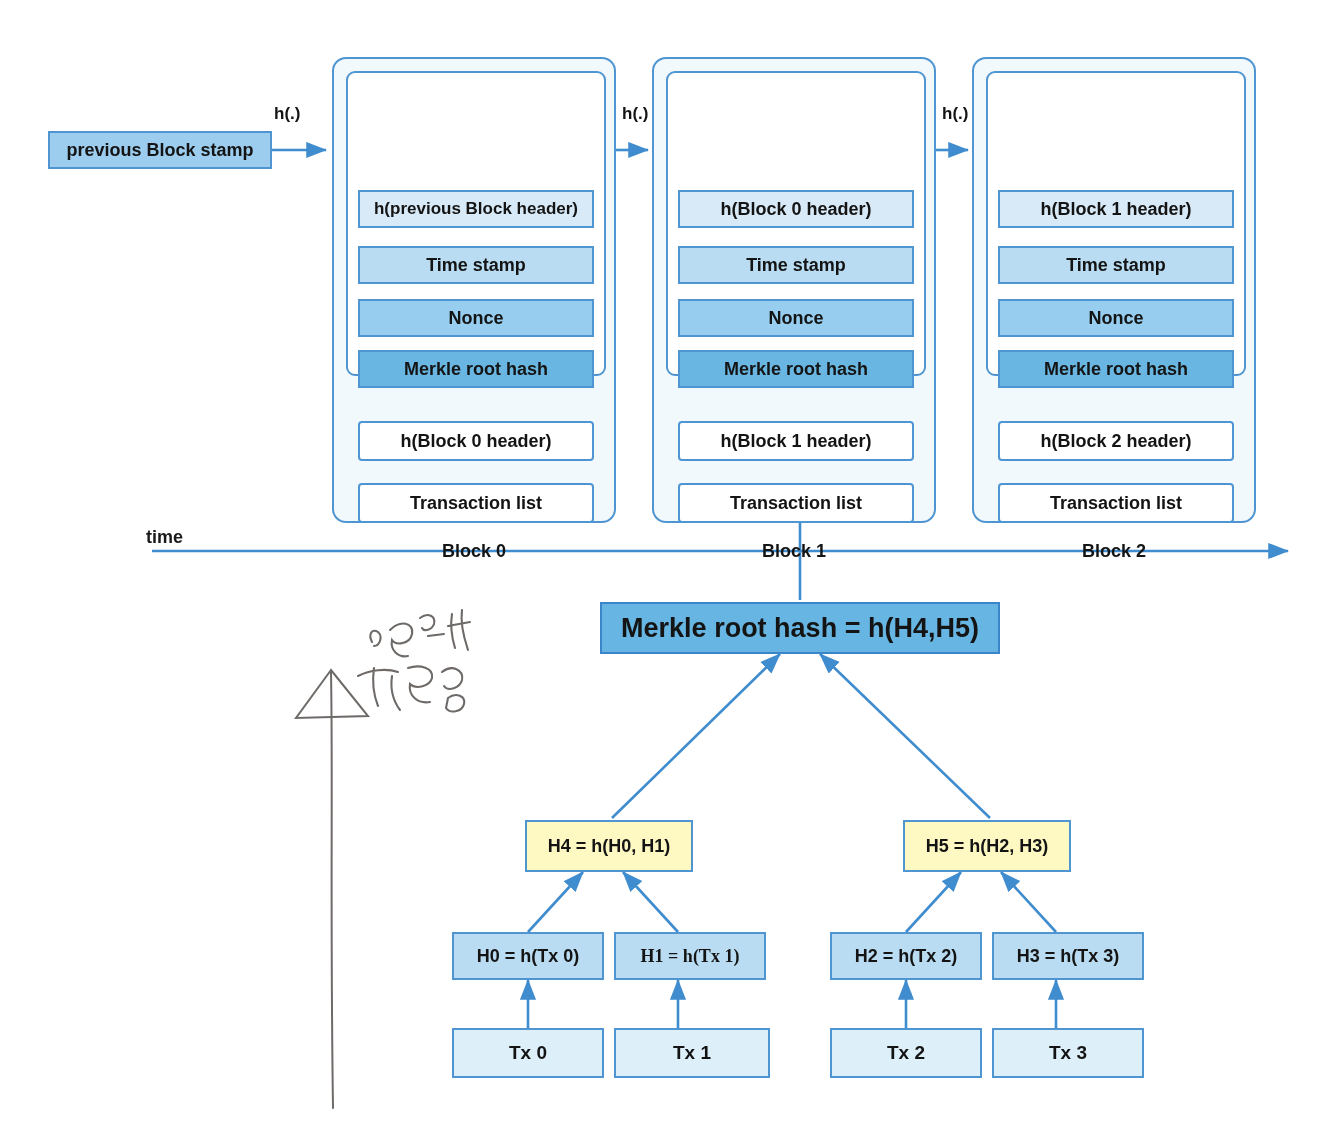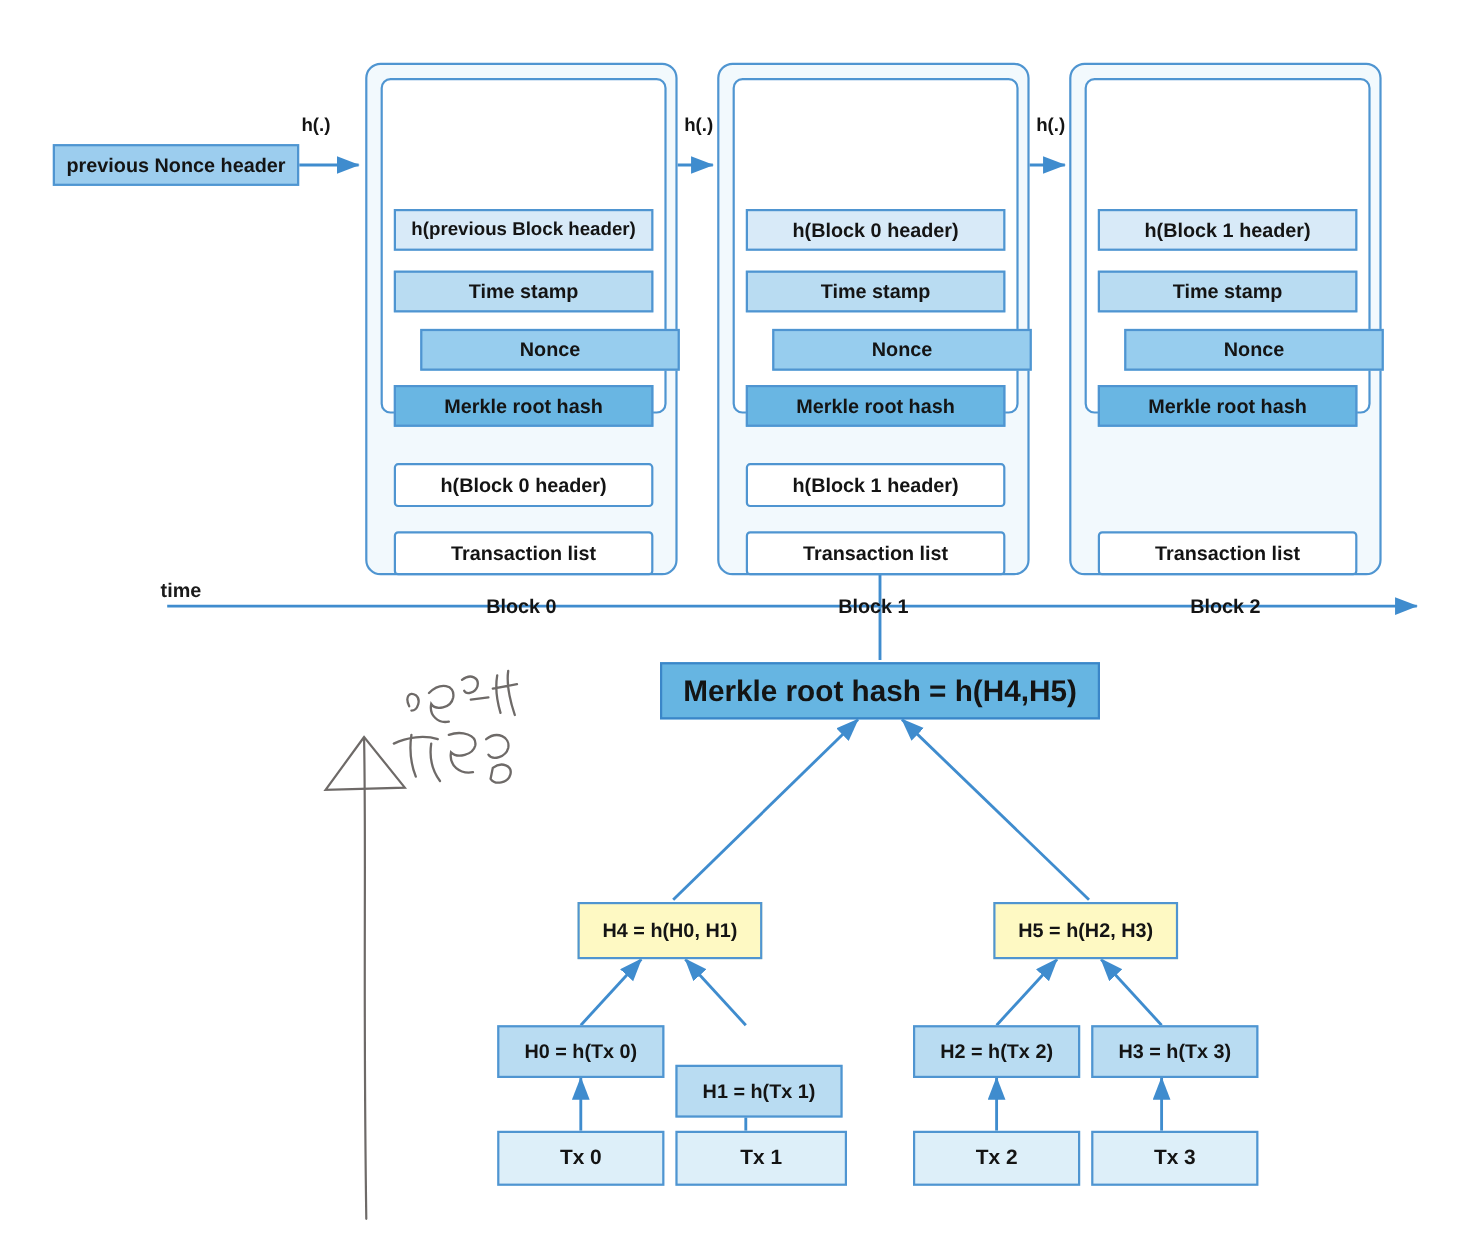--- a/index.html
+++ b/index.html
@@ -64,21 +64,21 @@
     border: 2px solid #4f95d1;
     display: flex;
     align-items: center;
     justify-content: center;
     font-weight: bold;
     font-size: 18px;
     white-space: nowrap;
   }
   .f-hash     { background: #d8eaf8; }
   .f-time     { background: #b9dcf2; }
-  .f-nonce    { background: #97cdee; margin-left: 24px; }
+  .f-nonce    { background: #97cdee; }
   .f-merkle   { background: #69b6e3; }
   .f-white    { background: #ffffff; }
 
   .block-label {
     position: absolute;
     left: 0; right: 0;
     text-align: center;
     font-weight: bold;
     font-size: 18px;
   }
@@ -191,21 +191,21 @@
              M374,668 C372,682 374,696 378,706
              M392,676 C390,690 394,702 400,710
              M408,668 C420,664 434,668 432,678 C430,686 416,690 410,684
              C408,696 418,704 430,702
              M442,672 C452,664 464,670 462,680 C460,688 448,692 444,686
              M448,698 C456,692 466,696 464,704 C462,712 450,714 446,708 Z"></path>
   </g>
 </svg>
 
 <div class="node prev-box" style="left:48px; top:131px; width:224px; height:38px;">
-  <span>previous Nonce header</span>
+  <span>previous Block stamp</span>
 </div>
 
 <div class="hfn" style="left:274px; top:104px;">h(.)</div>
 <div class="hfn" style="left:622px; top:104px;">h(.)</div>
 <div class="hfn" style="left:942px; top:104px;">h(.)</div>
 
 <div class="node block-outer" style="left:332px; top:57px; width:284px; height:466px;">
   <div class="header-title" style="top:26px;">Block 0 header</div>
   <div class="block-header-box" style="left:12px; top:12px; width:260px; height:305px;"></div>
 
@@ -267,20 +267,23 @@
   <div class="field f-time" style="left:24px; top:187px; width:236px; height:38px;">
     <span>Time stamp</span>
   </div>
   <div class="field f-nonce" style="left:24px; top:240px; width:236px; height:38px;">
     <span>Nonce</span>
   </div>
   <div class="field f-merkle" style="left:24px; top:291px; width:236px; height:38px;">
     <span>Merkle root hash</span>
   </div>
 
+  <div class="field f-white" style="left:24px; top:362px; width:236px; height:40px; border-radius:4px;">
+    <span>h(Block 2 header)</span>
+  </div>
   <div class="field f-white" style="left:24px; top:424px; width:236px; height:40px; border-radius:4px;">
     <span>Transaction list</span>
   </div>
   <div class="block-label" style="top:483px;">Block 2</div>
 </div>
 
 <div class="time-label" style="left:146px; top:527px;">time</div>
 
 <div class="node merkle-root" style="left:600px; top:602px; width:400px; height:52px;">
   <span>Merkle root hash = h(H4,H5)</span>
@@ -289,21 +292,21 @@
 <div class="node mid-node" style="left:525px; top:820px; width:168px; height:52px;">
   <span>H4 = h(H0, H1)</span>
 </div>
 <div class="node mid-node" style="left:903px; top:820px; width:168px; height:52px;">
   <span>H5 = h(H2, H3)</span>
 </div>
 
 <div class="node leaf-hash" style="left:452px; top:932px; width:152px; height:48px;text-align:right;">
   <span>H0 = h(Tx 0)</span>
 </div>
-<div class="node leaf-hash" style="left:614px; top:968px; width:152px; height:48px;">
+<div class="node leaf-hash" style="left:614px; top:932px; width:152px; height:48px;font-family:Liberation Serif, serif;">
   <span>H1 = h(Tx 1)</span>
 </div>
 <div class="node leaf-hash" style="left:830px; top:932px; width:152px; height:48px;align-items:center;">
   <span>H2 = h(Tx 2)</span>
 </div>
 <div class="node leaf-hash" style="left:992px; top:932px; width:152px; height:48px;">
   <span>H3 = h(Tx 3)</span>
 </div>
 
 <div class="node tx-box" style="left:452px; top:1028px; width:152px; height:50px;">

